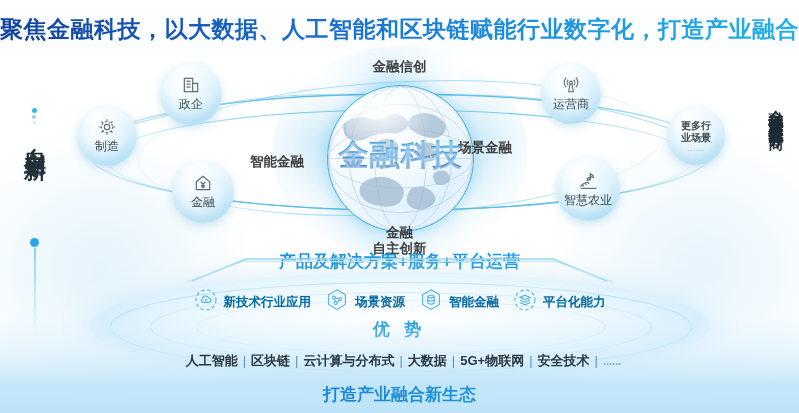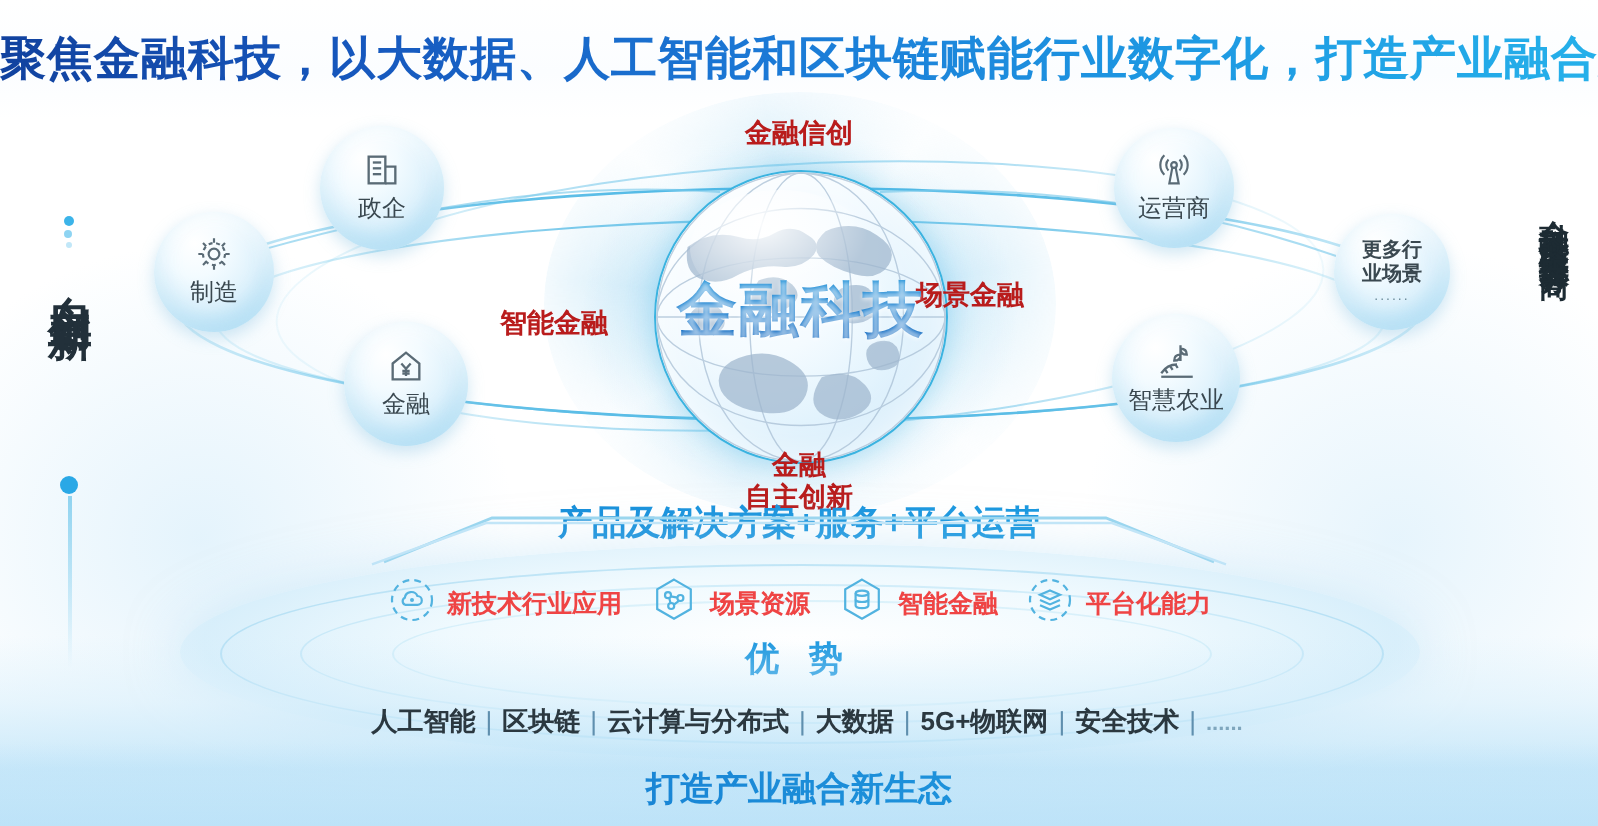--- a/index.html
+++ b/index.html
@@ -79,21 +79,21 @@
     border-radius:50%;background:radial-gradient(ellipse at 40% 30%,rgba(255,255,255,.9),rgba(255,255,255,0) 70%);}
   .globe-core{
     position:absolute;left:0;top:50px;width:147px;text-align:center;
     font-size:30px;font-weight:bold;letter-spacing:1px;white-space:nowrap;
     background:linear-gradient(180deg,#2f9ede 0%,#1478cc 55%,#0b5cb8 100%);
     -webkit-background-clip:text;background-clip:text;-webkit-text-fill-color:transparent;
     color:#1478cc;z-index:6;
     text-shadow:0 1px 2px rgba(255,255,255,.6);}
 
   
-  .glabel{position:absolute;font-size:13.5px;font-weight:bold;color:#b91c1c;white-space:nowrap;}
+  .glabel{position:absolute;font-size:13.5px;font-weight:bold;color:#404040;white-space:nowrap;}
   .glabel-top{left:0;top:58px;width:799px;text-align:center;}
   .glabel-left{left:250px;top:139px;margin-top:14px;}
   .glabel-right{left:458px;top:139px;}
   .glabel-bot1{left:0;top:224px;width:799px;text-align:center;}
   .glabel-bot2{left:0;top:240px;width:799px;text-align:center;}
 
   
   .orbits{position:absolute;left:0;top:0;width:799px;height:413px;pointer-events:none;}
 
   .node{position:absolute;border-radius:50%;
@@ -117,21 +117,21 @@
     background:radial-gradient(ellipse at 50% 45%,rgba(255,255,255,.95) 0%,rgba(238,249,254,.9) 40%,rgba(209,236,250,.75) 68%,rgba(255,255,255,0) 86%);
     box-shadow:0 0 26px rgba(180,222,246,.5);}
   .disc-ring{position:absolute;border-radius:50%;border:1px solid rgba(139,206,238,.45);}
   .disc-ring.r1{left:110px;top:282px;width:580px;height:88px;}
   .disc-ring.r2{left:150px;top:292px;width:500px;height:68px;border-color:rgba(150,212,241,.35);}
   .disc-ring.r3{left:196px;top:300px;width:408px;height:52px;border-color:rgba(160,218,243,.3);}
 
   .adv-row{position:absolute;left:0;top:288px;width:799px;
     display:flex;align-items:center;justify-content:center;gap:14px;}
   .adv-item{display:flex;align-items:center;gap:6px;}
-  .adv-item .alabel{font-size:12.5px;color:#ef4444;white-space:nowrap;font-weight:bold;}
+  .adv-item .alabel{font-size:12.5px;color:#0369a1;white-space:nowrap;font-weight:bold;}
 
   .youshi{position:absolute;left:0;top:318px;width:799px;text-align:center;
     font-size:17px;font-weight:bold;letter-spacing:5px;white-space:nowrap;
     background:linear-gradient(90deg,#1386d6 0%,#1fa6e6 100%);
     -webkit-background-clip:text;background-clip:text;-webkit-text-fill-color:transparent;color:#1fa6e6;}
 
   
   .tech-row{position:absolute;left:4px;top:352px;width:799px;text-align:center;
     font-size:13px;color:#2b3840;white-space:nowrap;font-weight:bold;}
   .tech-row .sep{color:#5f8fae;margin:0 5px;font-weight:normal;}
@@ -250,21 +250,21 @@
   <div class="node" style="left:172px;top:161px;width:62px;height:62px;">
     <span class="nicon">
       <svg width="20" height="20" viewBox="0 0 24 24" fill="none" stroke="#5a6b76" stroke-width="1.4">
         <path d="M4 10.5L12 4l8 6.5V20H4z"></path>
         <path d="M9.2 10.5L12 13.6l2.8-3.1M12 13.6V18M9.8 15h4.4M9.8 16.6h4.4"></path>
       </svg>
     </span>
     <span class="nlabel">金融</span>
   </div>
 
-  <div class="node" style="left:557px;top:64px;width:60px;height:60px;">
+  <div class="node" style="left:541px;top:64px;width:60px;height:60px;">
     <span class="nicon">
       <svg width="20" height="20" viewBox="0 0 24 24" fill="none" stroke="#5a6b76" stroke-width="1.3">
         <circle cx="12" cy="9" r="1.7"></circle>
         <path d="M8.7 5.7a4.7 4.7 0 000 6.6M15.3 5.7a4.7 4.7 0 010 6.6"></path>
         <path d="M6.2 3.2a8.2 8.2 0 000 11.6M17.8 3.2a8.2 8.2 0 010 11.6"></path>
         <path d="M11 10.6L9.2 20h5.6L13 10.6"></path>
       </svg>
     </span>
     <span class="nlabel">运营商</span>
   </div>

